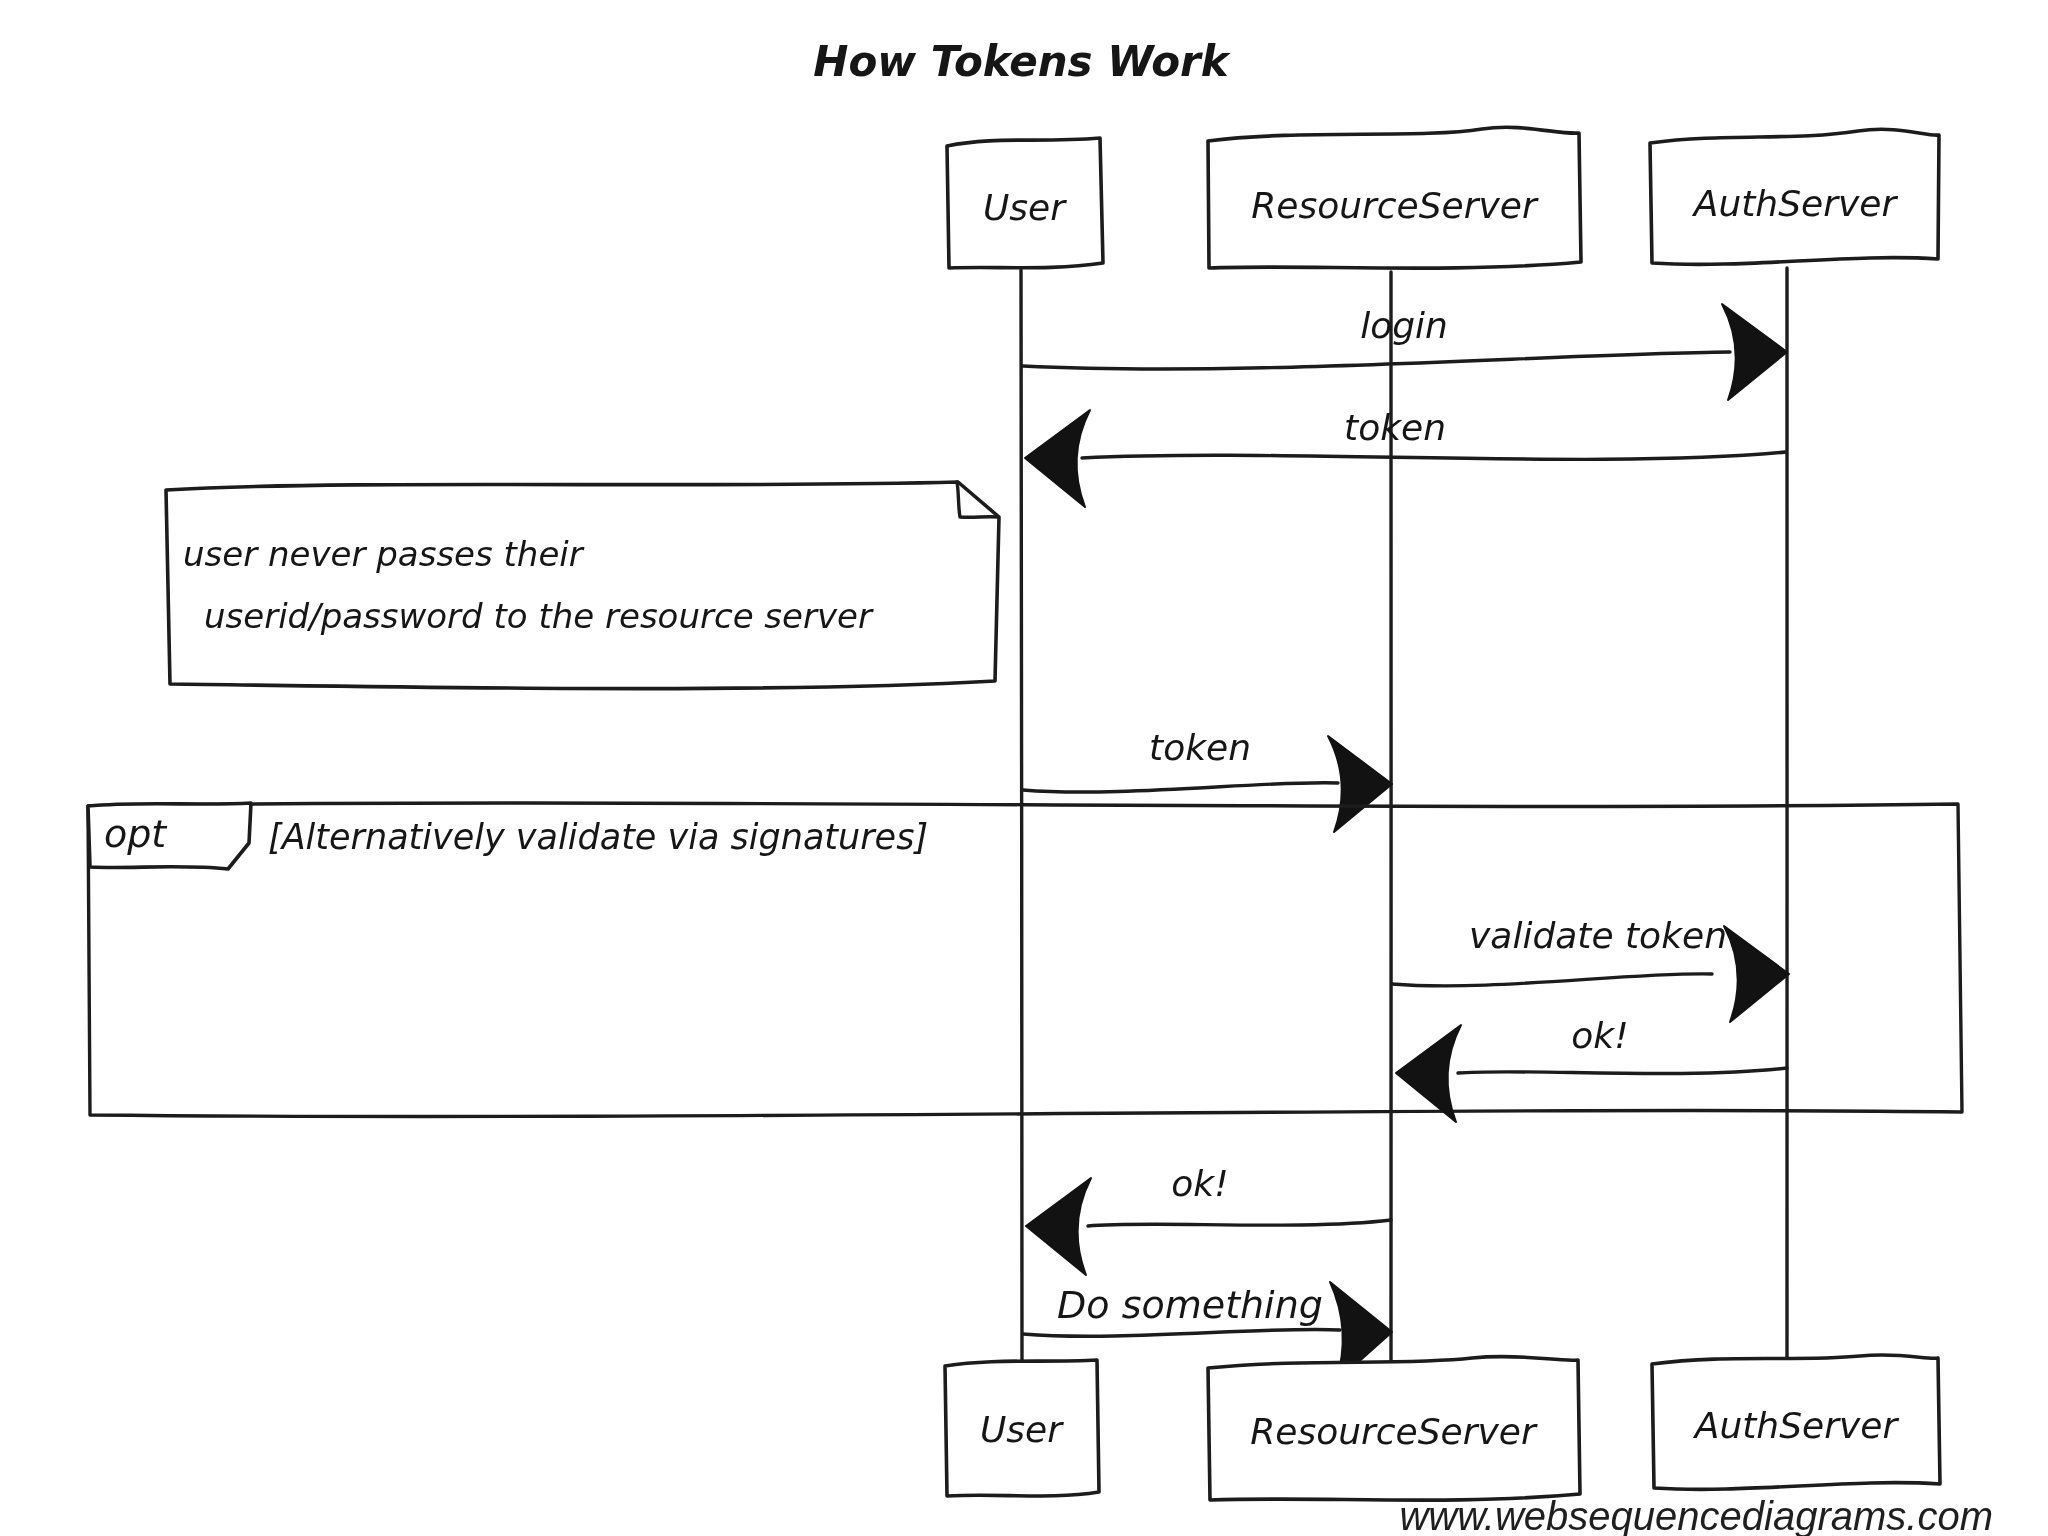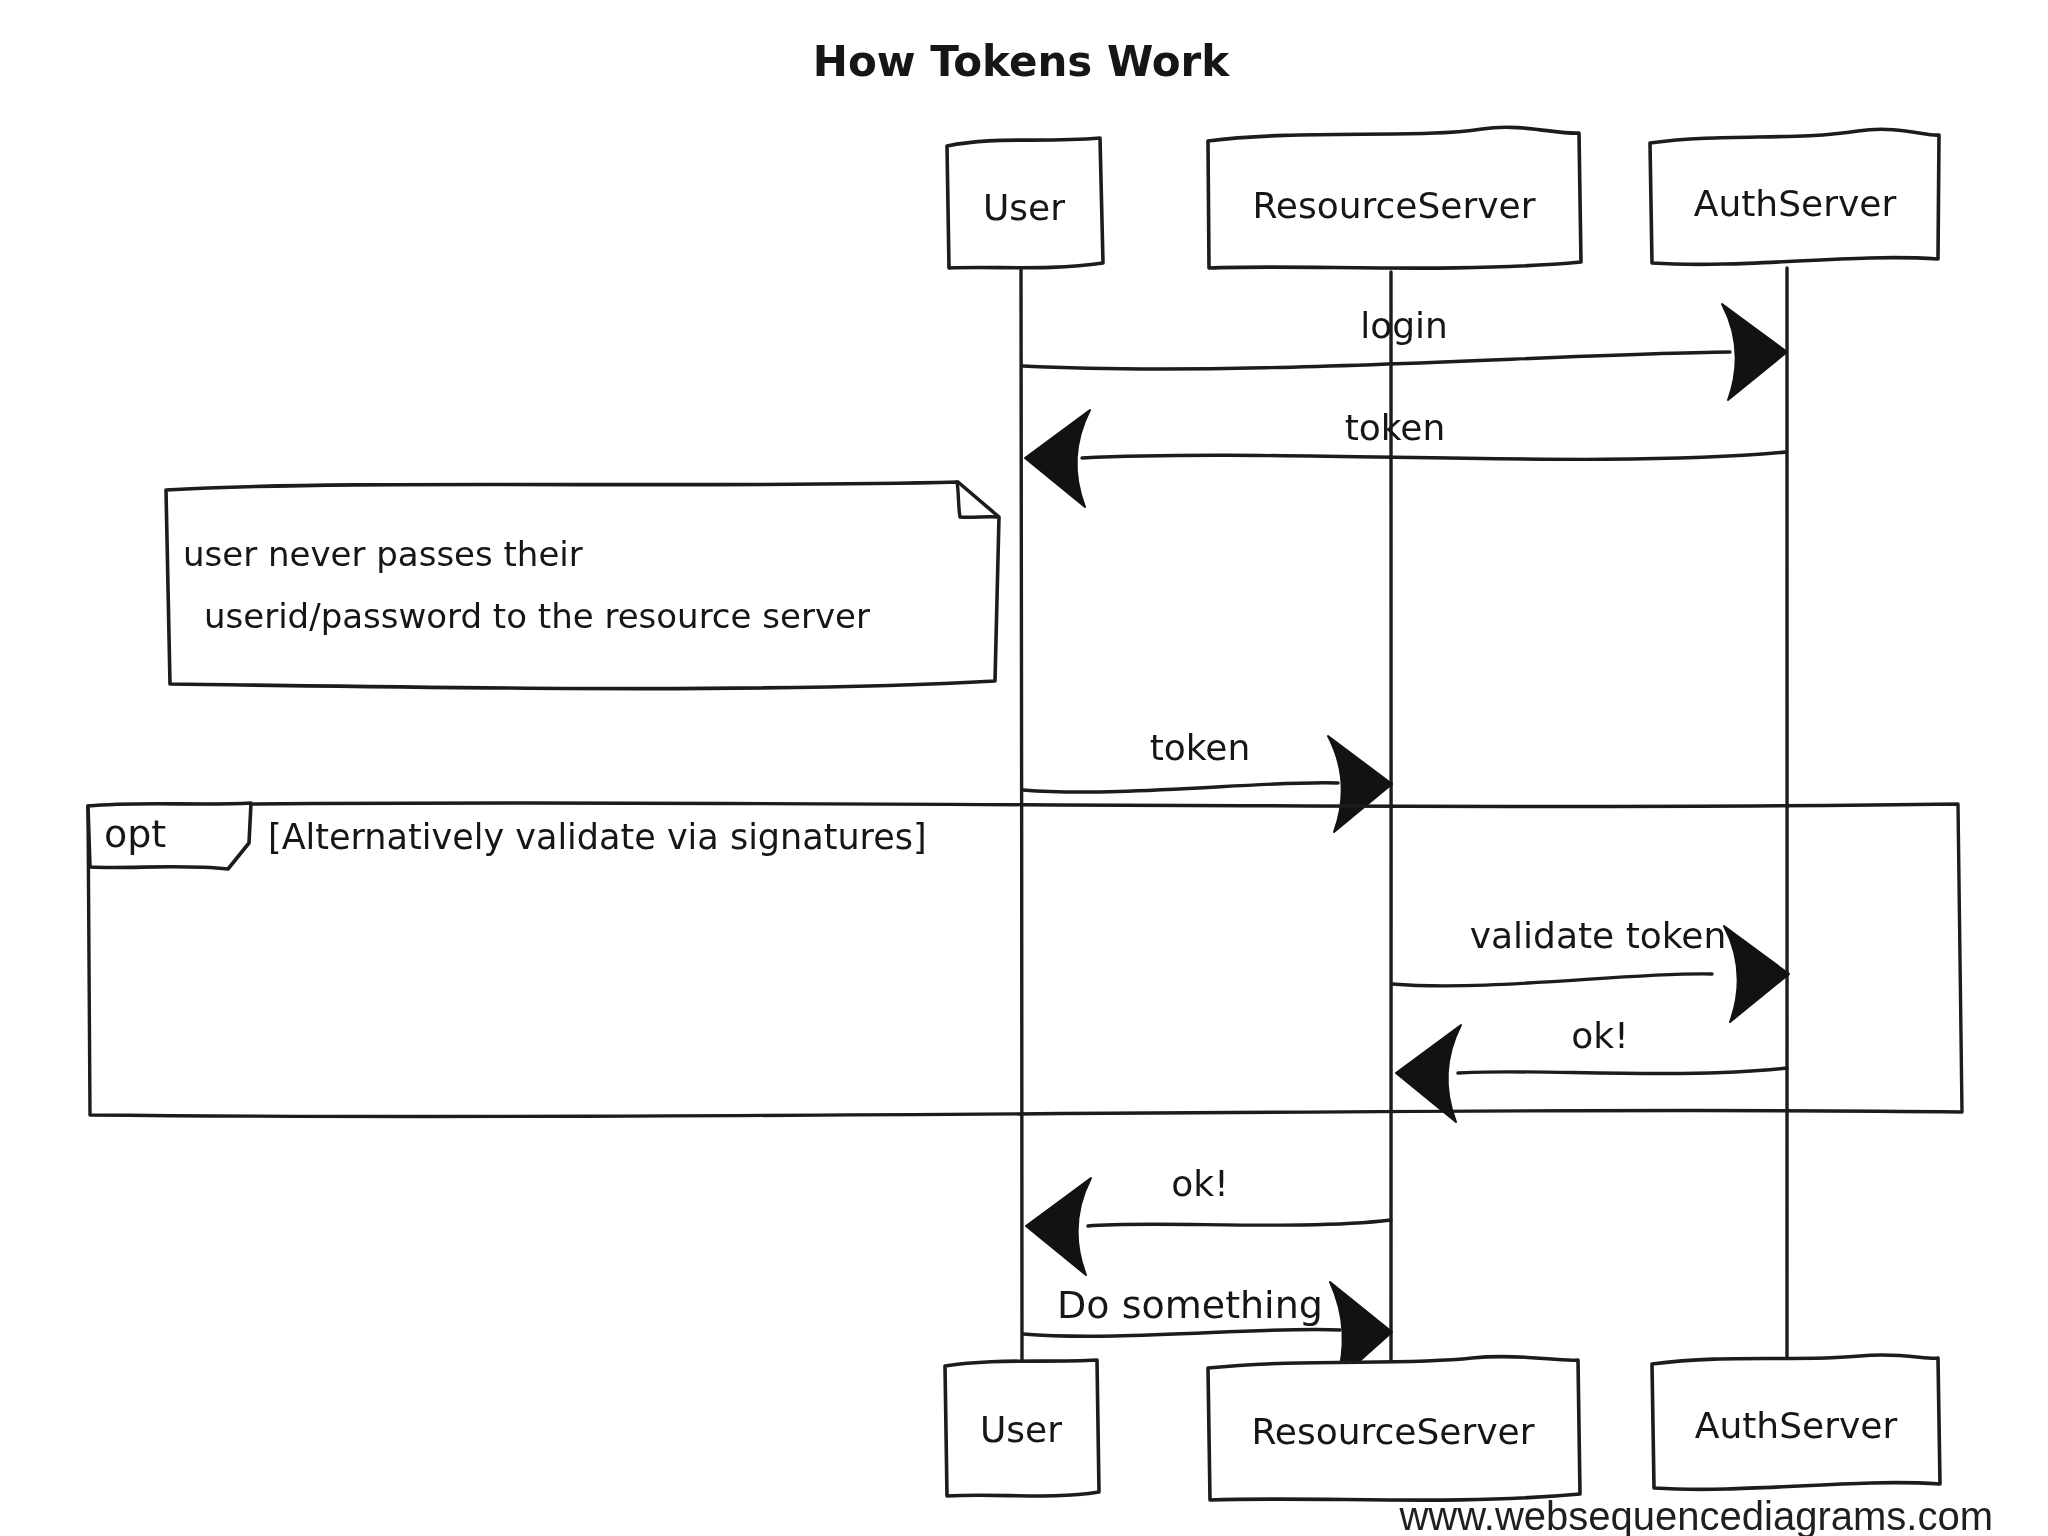--- a/index.html
+++ b/index.html
@@ -1,16 +1,16 @@
 <!DOCTYPE html>
 <html><head>
 <meta charset="utf-8">
 <style>
   html,body{margin:0;padding:0;background:#ffffff;}
-  .canvas{position:relative;width:2048px;height:1536px;background:#ffffff;overflow:hidden;}
+  .canvas{position:relative;width:2048px;height:1536px;background:#ffffff;overflow:hidden;font-style:italic;}
   svg{display:block;width:2048px;height:1536px;}
   .ink{fill:none;stroke:#1c1c1c;stroke-width:3.4;stroke-linecap:round;}
   .box{fill:#ffffff;stroke:#1c1c1c;stroke-width:3.6;stroke-linejoin:round;}
   .frame{fill:none;stroke:#1c1c1c;stroke-width:3.4;stroke-linejoin:round;}
   .head{fill:#121212;stroke:#121212;stroke-width:2;stroke-linejoin:round;}
   .hand{font-family:"DejaVu Sans",sans-serif;fill:#161616;}
   .t34{font-size:34px;}
   .t35{font-size:35px;}
   .t36{font-size:36px;}
   .t38{font-size:38px;}

